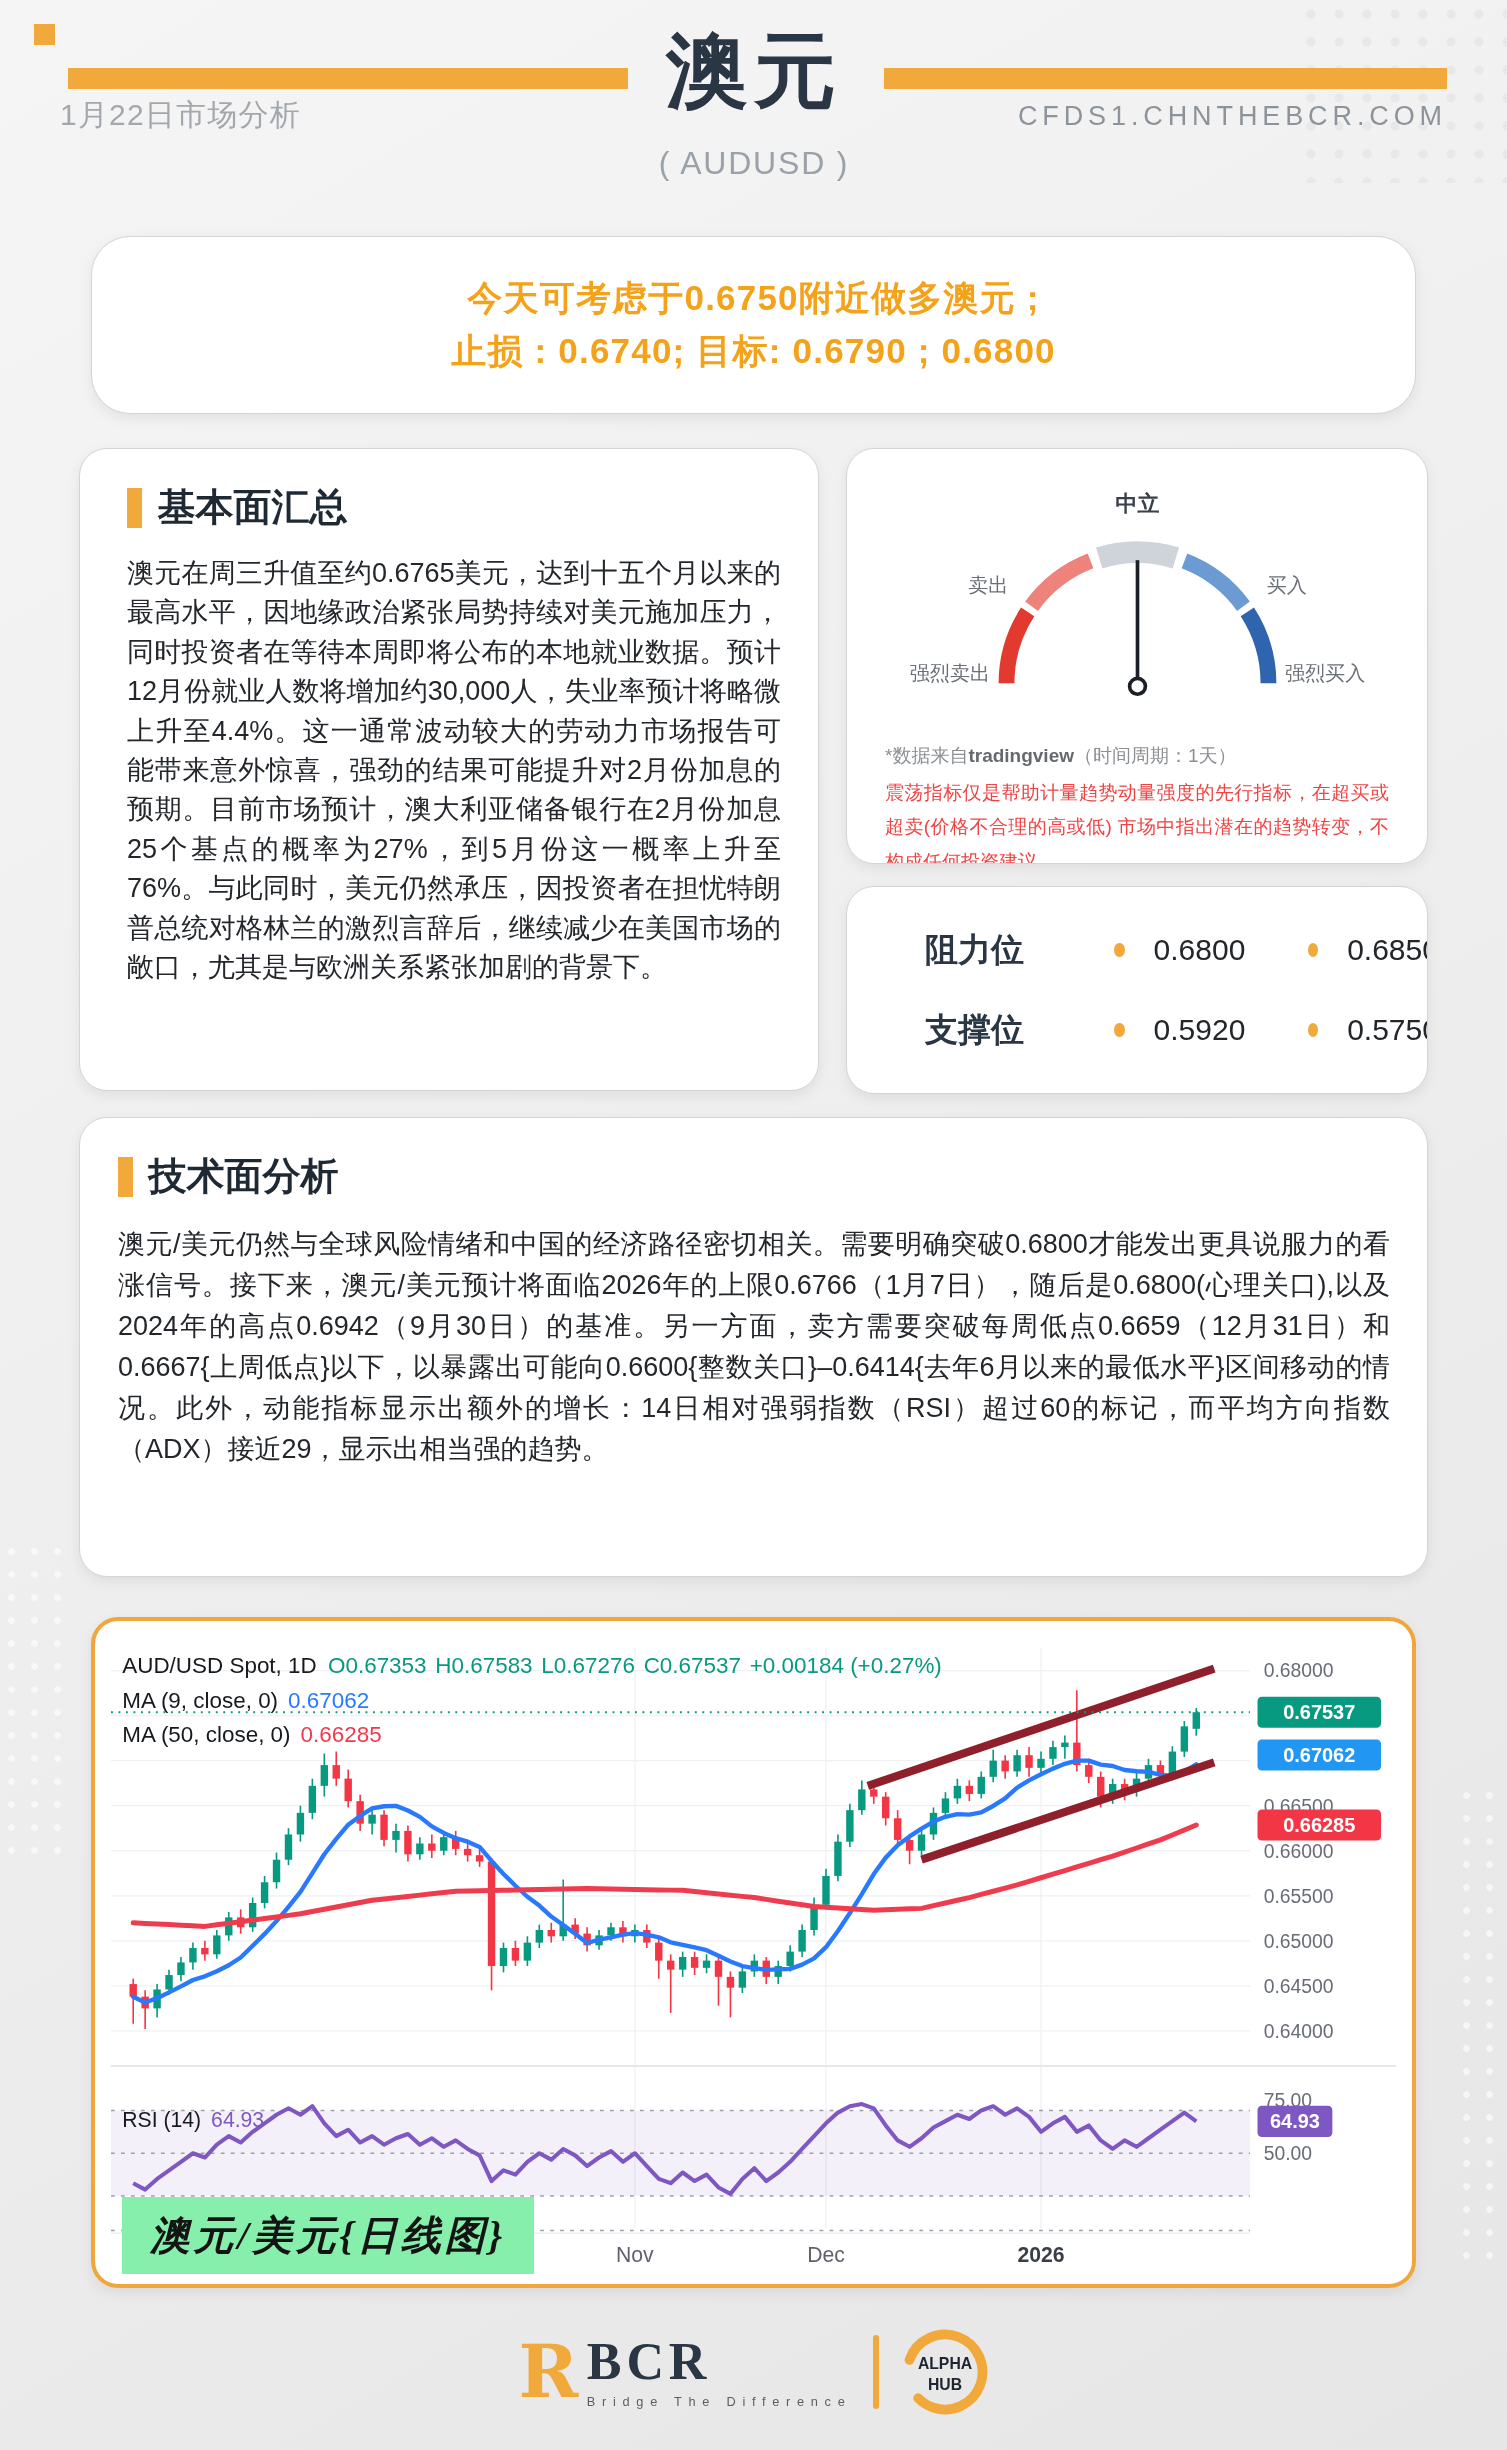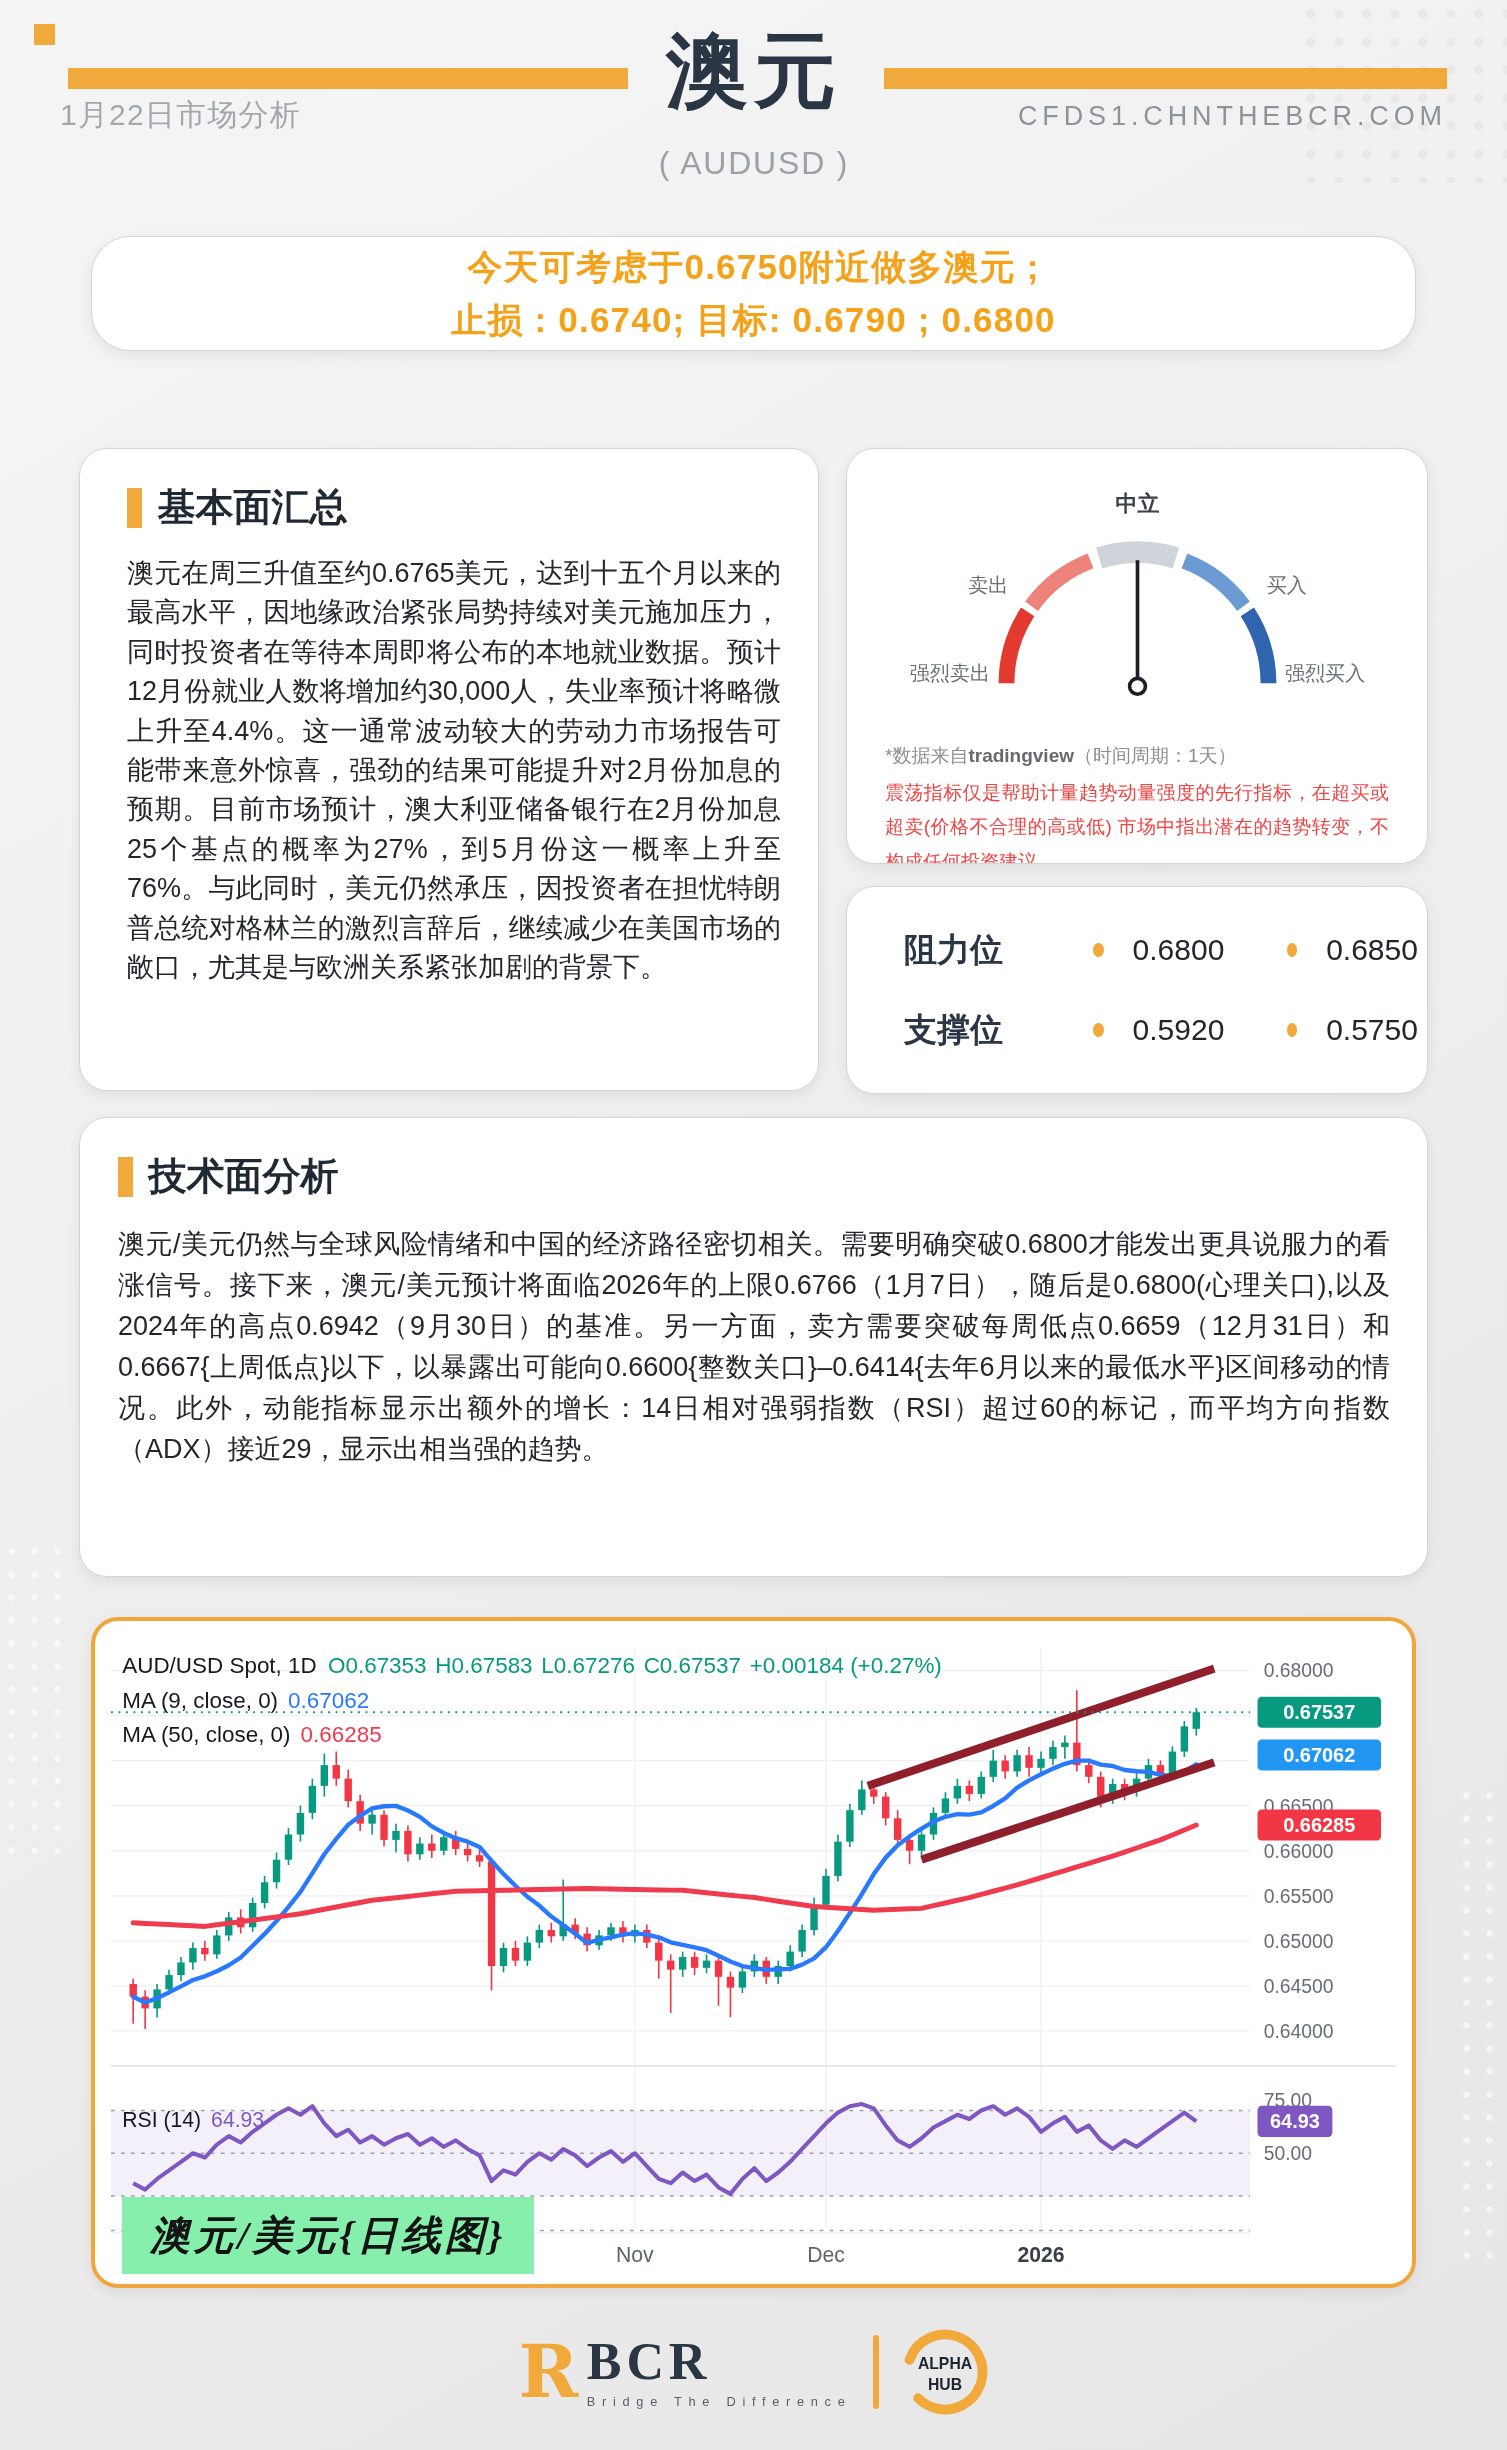--- a/index.html
+++ b/index.html
@@ -19,41 +19,41 @@
   .hdate { position:absolute; left:60px; top:95px; font-size:30px; color:#A3A8AE; letter-spacing:1.2px; }
   .htitle { position:absolute; left:0; right:0; top:17px; text-align:center; font-size:82px;
             font-weight:700; color:#2A3644; letter-spacing:6px; }
   .hsub { position:absolute; left:0; right:0; top:145px; text-align:center; font-size:32px; color:#9BA1A8; letter-spacing:1.8px; }
   .hsite { position:absolute; left:884px; width:563px; top:101px; text-align:right; font-size:27px;
            color:#8D939A; letter-spacing:4.9px; }
 
   .card { position:absolute; background:#ffffff; border:1.2px solid #d4d4d4; border-radius:28px;
           box-shadow:0 4.9px 13.4px rgba(0,0,0,0.07); overflow:hidden; }
 
-  .reco { left:91px; top:236px; width:1325px; height:115px; border-radius:39px;
+  .reco { left:91px; top:236px; width:1325px; height:178px; border-radius:39px;
           display:flex; flex-direction:column; justify-content:center; gap:6px; }
   .reco p { text-align:center; font-size:35px; font-weight:700; color:#F5A21B; letter-spacing:1.2px; }
 
   .sect-title { display:flex; align-items:center; gap:16px; margin:33px 0 0 38px;
                 font-size:38px; font-weight:700; color:#1F2933; }
   .tickbar { width:14.6px; height:40px; background:#F2A93B; flex:0 0 auto; }
   .body-text { margin:21px 37px 0 38px; font-size:27px; line-height:1.46; color:#23272C; text-align:justify; }
 
   .fund { left:79px; top:448px; width:740px; height:643px;padding-left:9px; }
   .tech { left:79px; top:1117px; width:1349px; height:460px; }
   .tech .body-text { font-size:27px; line-height:1.52; margin-top:22px; }
 
   .gauge-card { left:846px; top:448px; width:582px; height:416px; }
   .gauge-svg { display:block; margin:21px auto 0; }
   .note { margin:11px 38px 0; font-size:19px; color:#8C8F94; }
   .note b { color:#66696e; }
   .note2 { margin:7.3px 38px 0; font-size:19px; color:#ef4444; line-height:1.8; text-align:justify; }
 
   .levels { left:846px; top:886px; width:582px; height:208px; display:flex; flex-direction:column;
-            justify-content:center; gap:35px; padding:0 57px; }
+            justify-content:center; gap:35px; padding:0 78px; }
   .lrow { display:flex; align-items:center; }
   .llabel { font-size:33px; font-weight:700; color:#2A3644; width:188px; flex:0 0 auto; }
   .ldot { width:10.4px; height:14px; border-radius:50%; background:#F2A93B; flex:0 0 auto; margin:0 29px 0 1.2px; }
   .lval { font-size:30px; color:#22262B; width:153px; flex:0 0 auto; }
 
   .chart-card { left:91px; top:1617px; width:1325px; height:671px; border:4.3px solid #F0A63C;
                 border-radius:27px; padding:17px 16px 0 16px; }
   .chart-card svg { width:100%; display:block; }
   .pair-tag { position:absolute; left:27px; bottom:9.7px; background:#86efac; color:#141414;
               font-size:40px; font-weight:700; font-style:italic; font-family:"Liberation Serif", serif;

